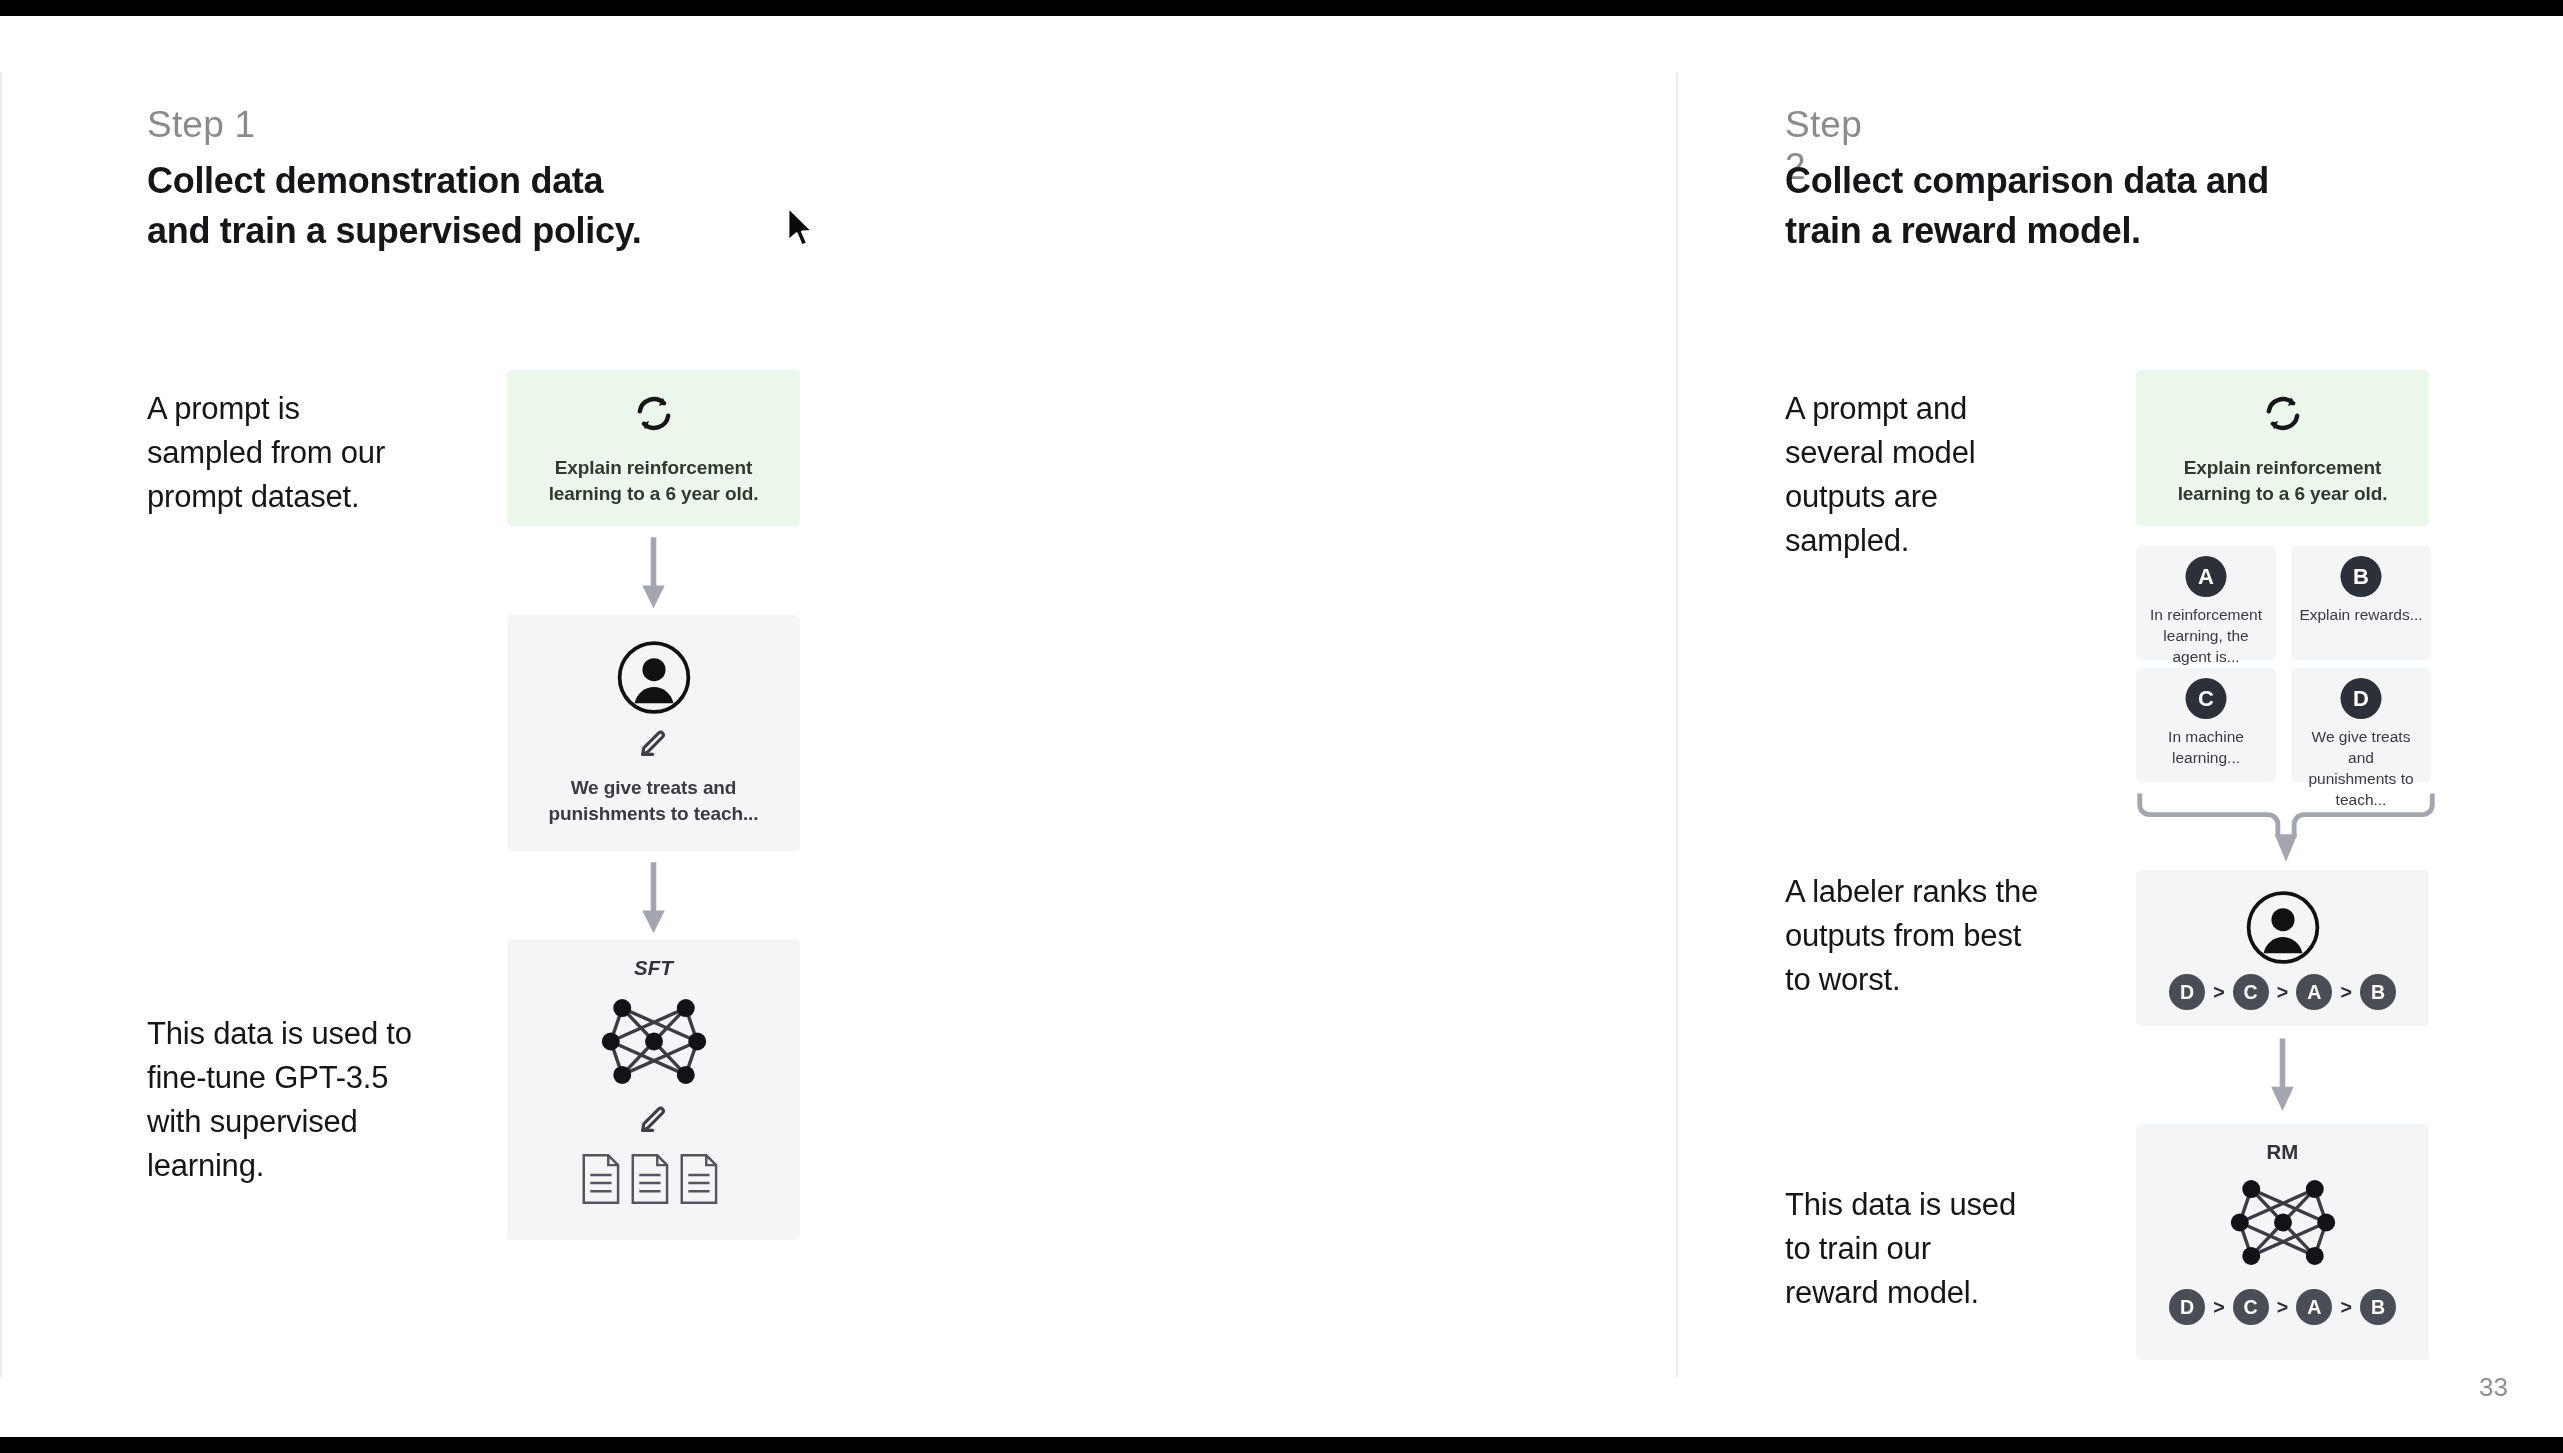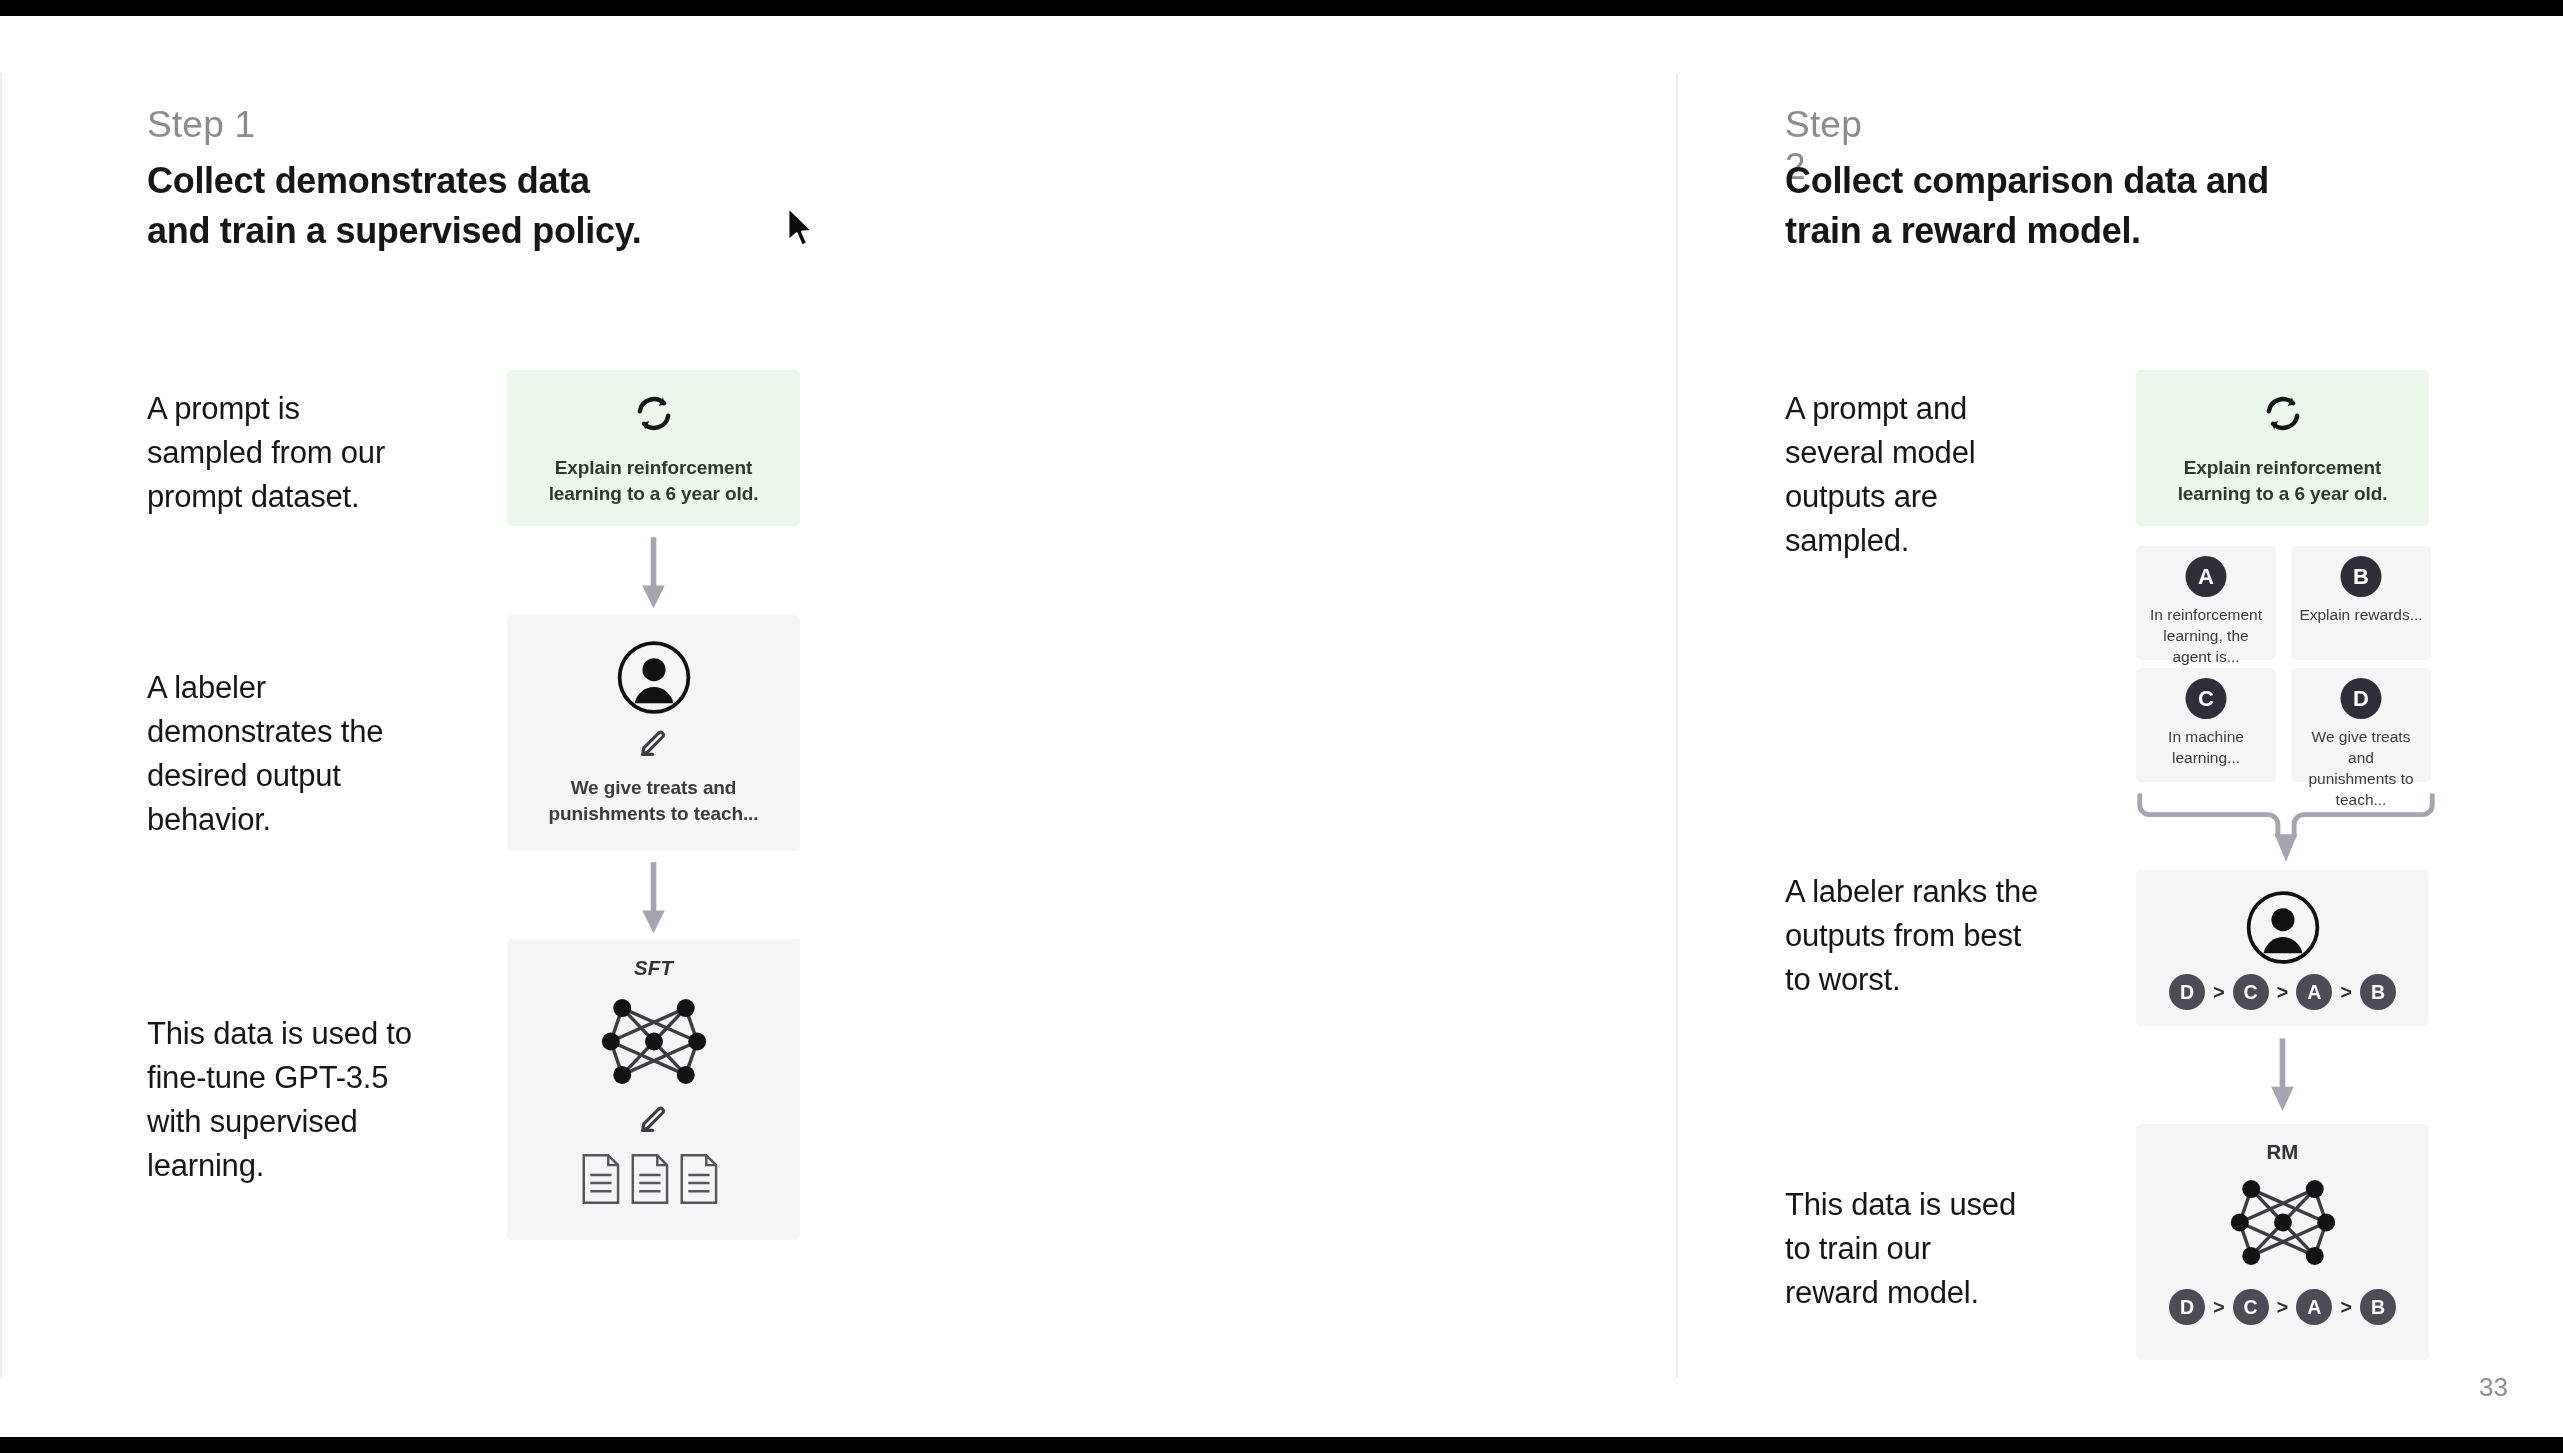--- a/index.html
+++ b/index.html
@@ -112,31 +112,27 @@
 
 <div id="slide">
 
   <div class="divider"></div>
   <div class="divider div-2"></div>
 
   <div class="col col-1">
 
     <div class="step-label" style="left:147px; top:88px;">Step 1</div>
     <div class="step-title" style="left:147px; top:140px; width:668px;">
-      <span>Collect demonstrates data</span><br>
+      <span>Collect demonstration data</span><br>
       <span>and train a supervised policy.</span>
     </div>
 
     <div class="body-text" style="left:147px; top:371px; width:326px; white-space:pre-line;">A prompt is
 sampled from our
 prompt dataset.</div>
-    <div class="body-text" style="left:147px; top:650px; width:326px; white-space:pre-line;">A labeler
-demonstrates the
-desired output
-behavior.</div>
     <div class="body-text" style="left:147px; top:996px; width:342px; white-space:pre-line;">This data is used to
 fine-tune GPT-3.5
 with supervised
 learning.</div>
 
     <div class="box green" style="left:507px; top:354px; width:293px; height:156px;">
       <span class="abs" style="left:50%; top:23px; transform:translateX(-50%);">
         <svg width="41" height="41" viewBox="0 0 24 24">
           <path d="M20.3 13.3A8.4 8.4 0 0 1 6.1 18" fill="none" stroke="#16161a" stroke-width="2.6" stroke-linecap="round"></path>
           <path d="M3.7 10.7A8.4 8.4 0 0 1 17.9 6" fill="none" stroke="#16161a" stroke-width="2.6" stroke-linecap="round"></path>

